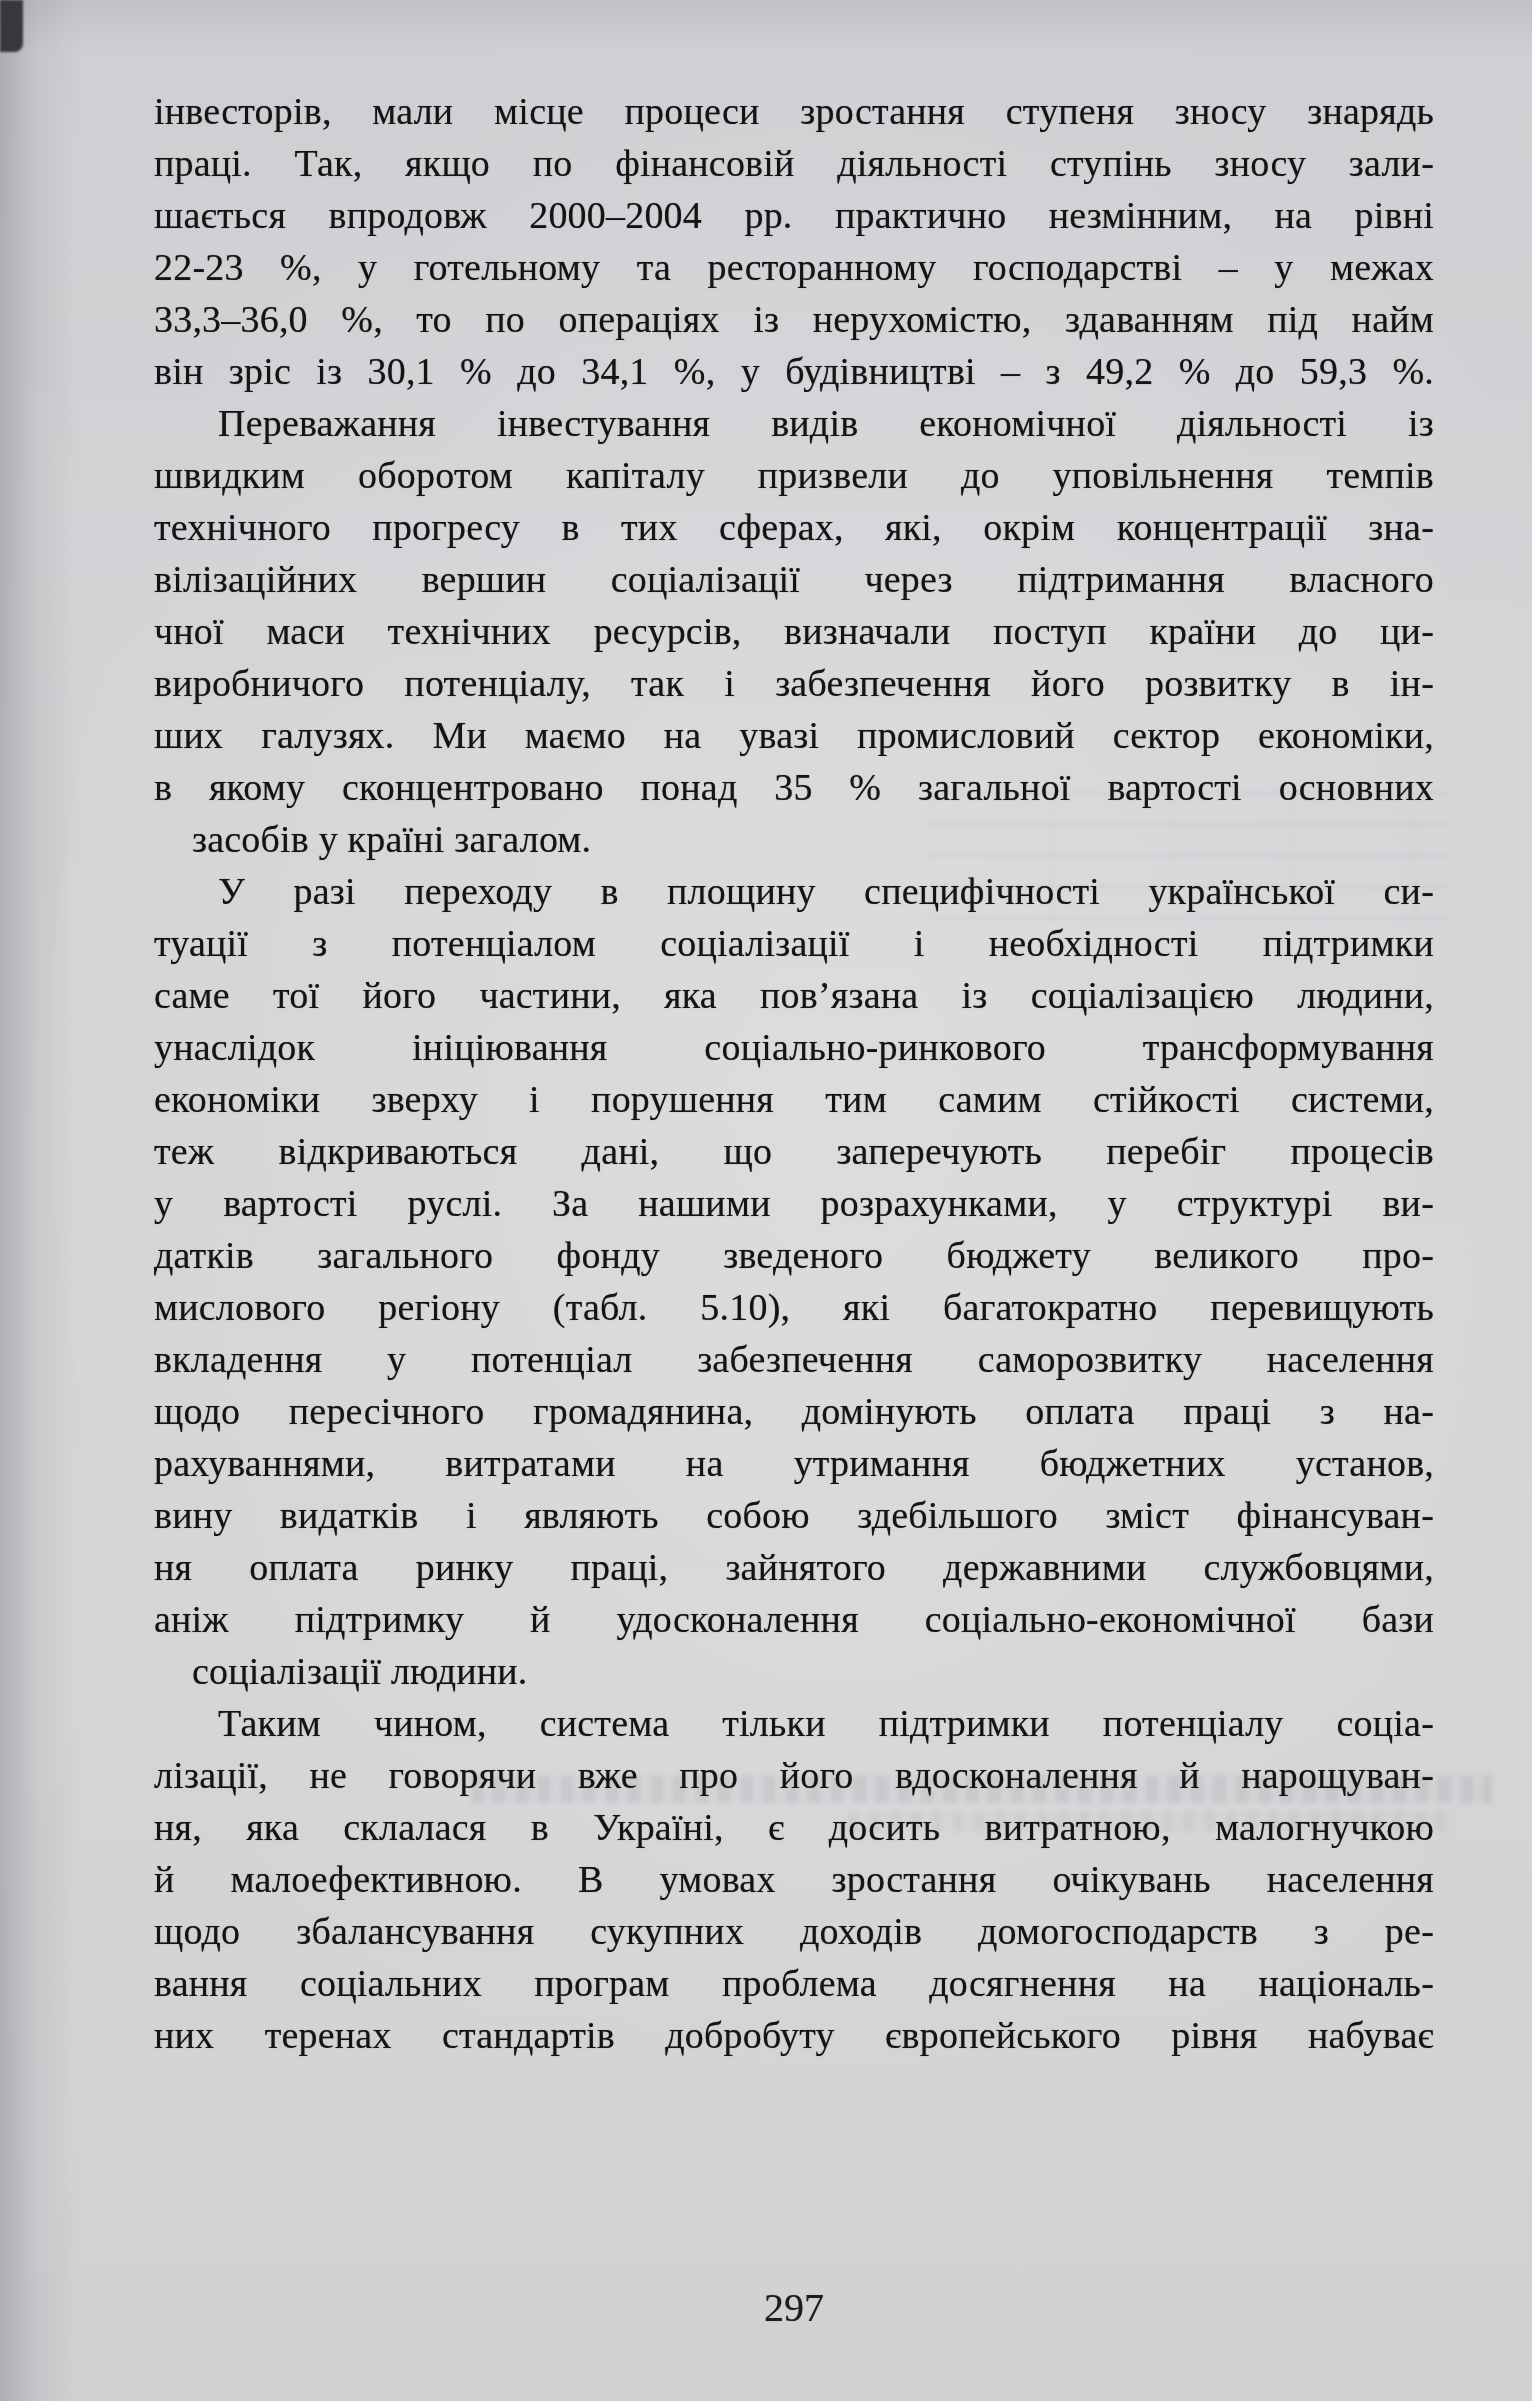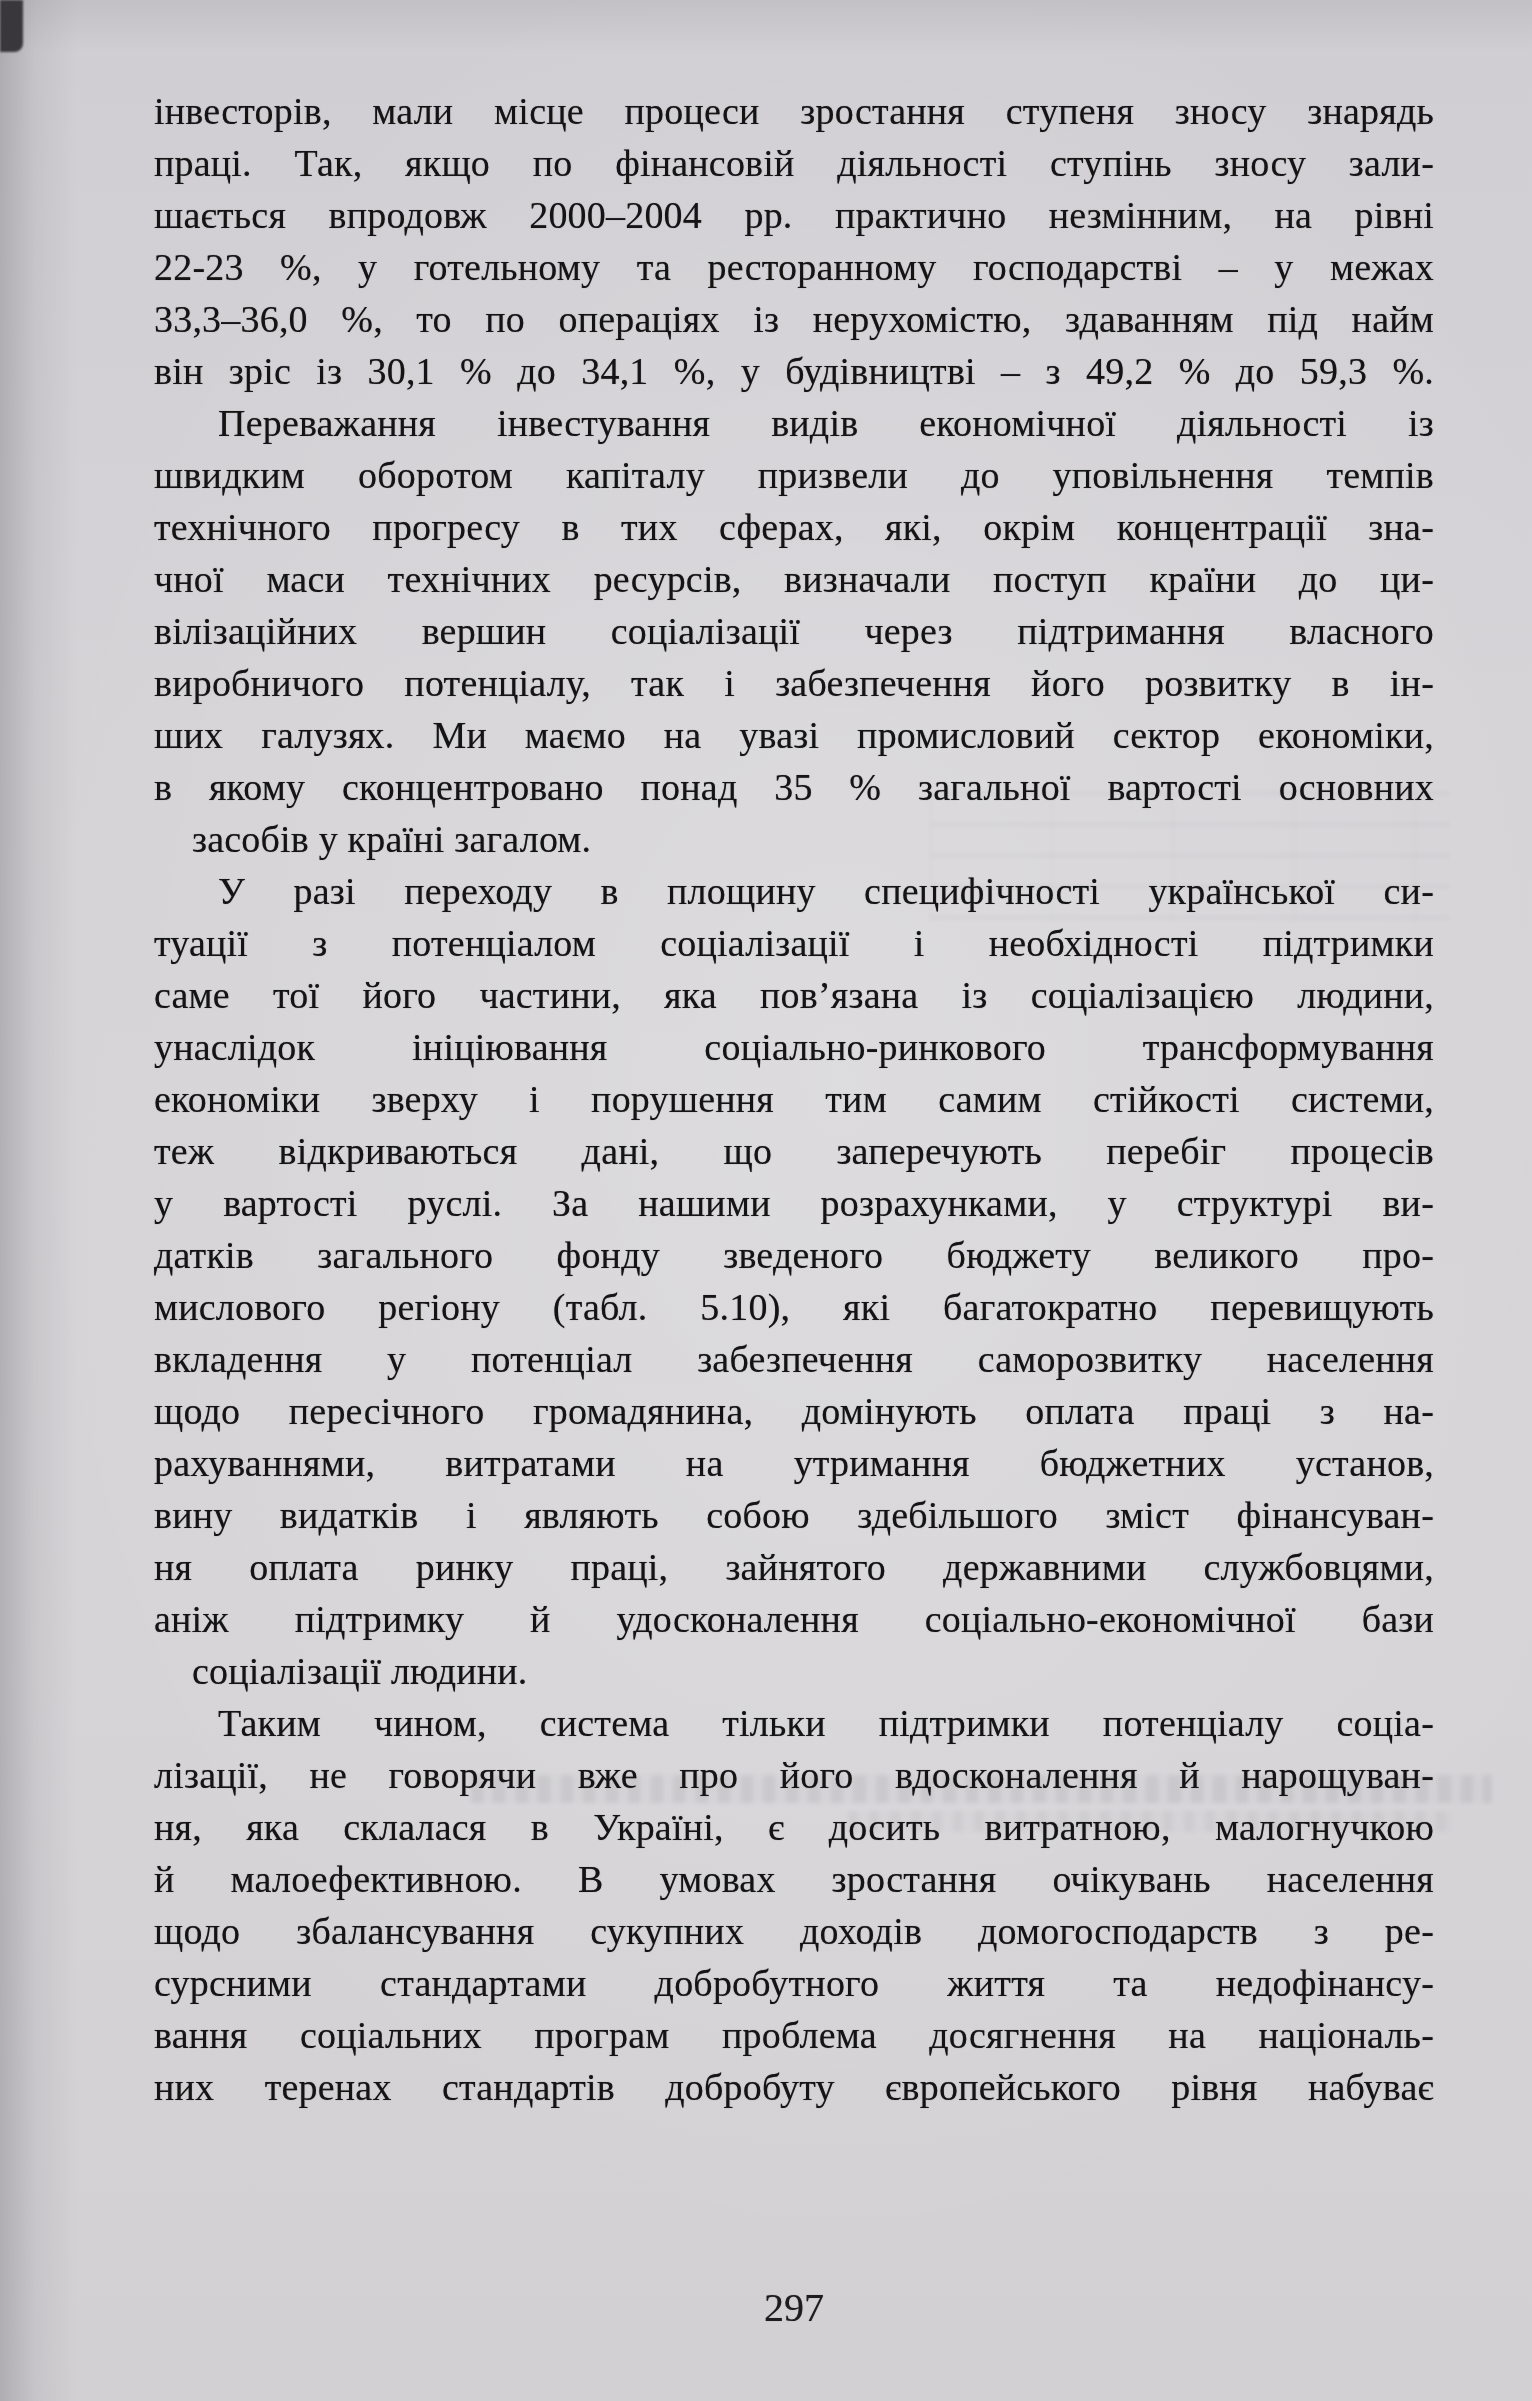--- a/index.html
+++ b/index.html
@@ -84,22 +84,22 @@
       <span class="ln">праці. Так, якщо по фінансовій діяльності ступінь зносу зали-</span>
       <span class="ln">шається впродовж 2000–2004 рр. практично незмінним, на рівні</span>
       <span class="ln">22-23 %, у готельному та ресторанному господарстві – у межах</span>
       <span class="ln">33,3–36,0 %, то по операціях із нерухомістю, здаванням під найм</span>
       <span class="ln">він зріс із 30,1 % до 34,1 %, у будівництві – з 49,2 % до 59,3 %.</span>
     </p>
     <p class="para">
       <span class="ln ind">Переважання інвестування видів економічної діяльності із</span>
       <span class="ln">швидким оборотом капіталу призвели до уповільнення темпів</span>
       <span class="ln">технічного прогресу в тих сферах, які, окрім концентрації зна-</span>
+      <span class="ln">вілізаційних вершин соціалізації через підтримання власного</span>
       <span class="ln">чної маси технічних ресурсів, визначали поступ країни до ци-</span>
-      <span class="ln">вілізаційних вершин соціалізації через підтримання власного</span>
       <span class="ln">виробничого потенціалу, так і забезпечення його розвитку в ін-</span>
       <span class="ln">ших галузях. Ми маємо на увазі промисловий сектор економіки,</span>
       <span class="ln">в якому сконцентровано понад 35 % загальної вартості основних</span>
       <span class="ln end">засобів у країні загалом.</span>
     </p>
     <p class="para">
       <span class="ln ind">У разі переходу в площину специфічності української си-</span>
       <span class="ln">туації з потенціалом соціалізації і необхідності підтримки</span>
       <span class="ln">саме тої його частини, яка пов’язана із соціалізацією людини,</span>
       <span class="ln">унаслідок ініціювання соціально-ринкового трансформування</span>
@@ -115,21 +115,20 @@
       <span class="ln">ня оплата ринку праці, зайнятого державними службовцями,</span>
       <span class="ln">аніж підтримку й удосконалення соціально-економічної бази</span>
       <span class="ln end">соціалізації людини.</span>
     </p>
     <p class="para">
       <span class="ln ind">Таким чином, система тільки підтримки потенціалу соціа-</span>
       <span class="ln">лізації, не говорячи вже про його вдосконалення й нарощуван-</span>
       <span class="ln">ня, яка склалася в Україні, є досить витратною, малогнучкою</span>
       <span class="ln">й малоефективною. В умовах зростання очікувань населення</span>
       <span class="ln">щодо збалансування сукупних доходів домогосподарств з ре-</span>
-      <span class="ln">сурсними стандартами добробутного життя та недофінансу-</span>
       <span class="ln">вання соціальних програм проблема досягнення на національ-</span>
       <span class="ln">них теренах стандартів добробуту європейського рівня набуває</span>
     </p>
   </main>
 
   <div class="pagenum">297</div>
 </div>
 
 
 </body></html>

